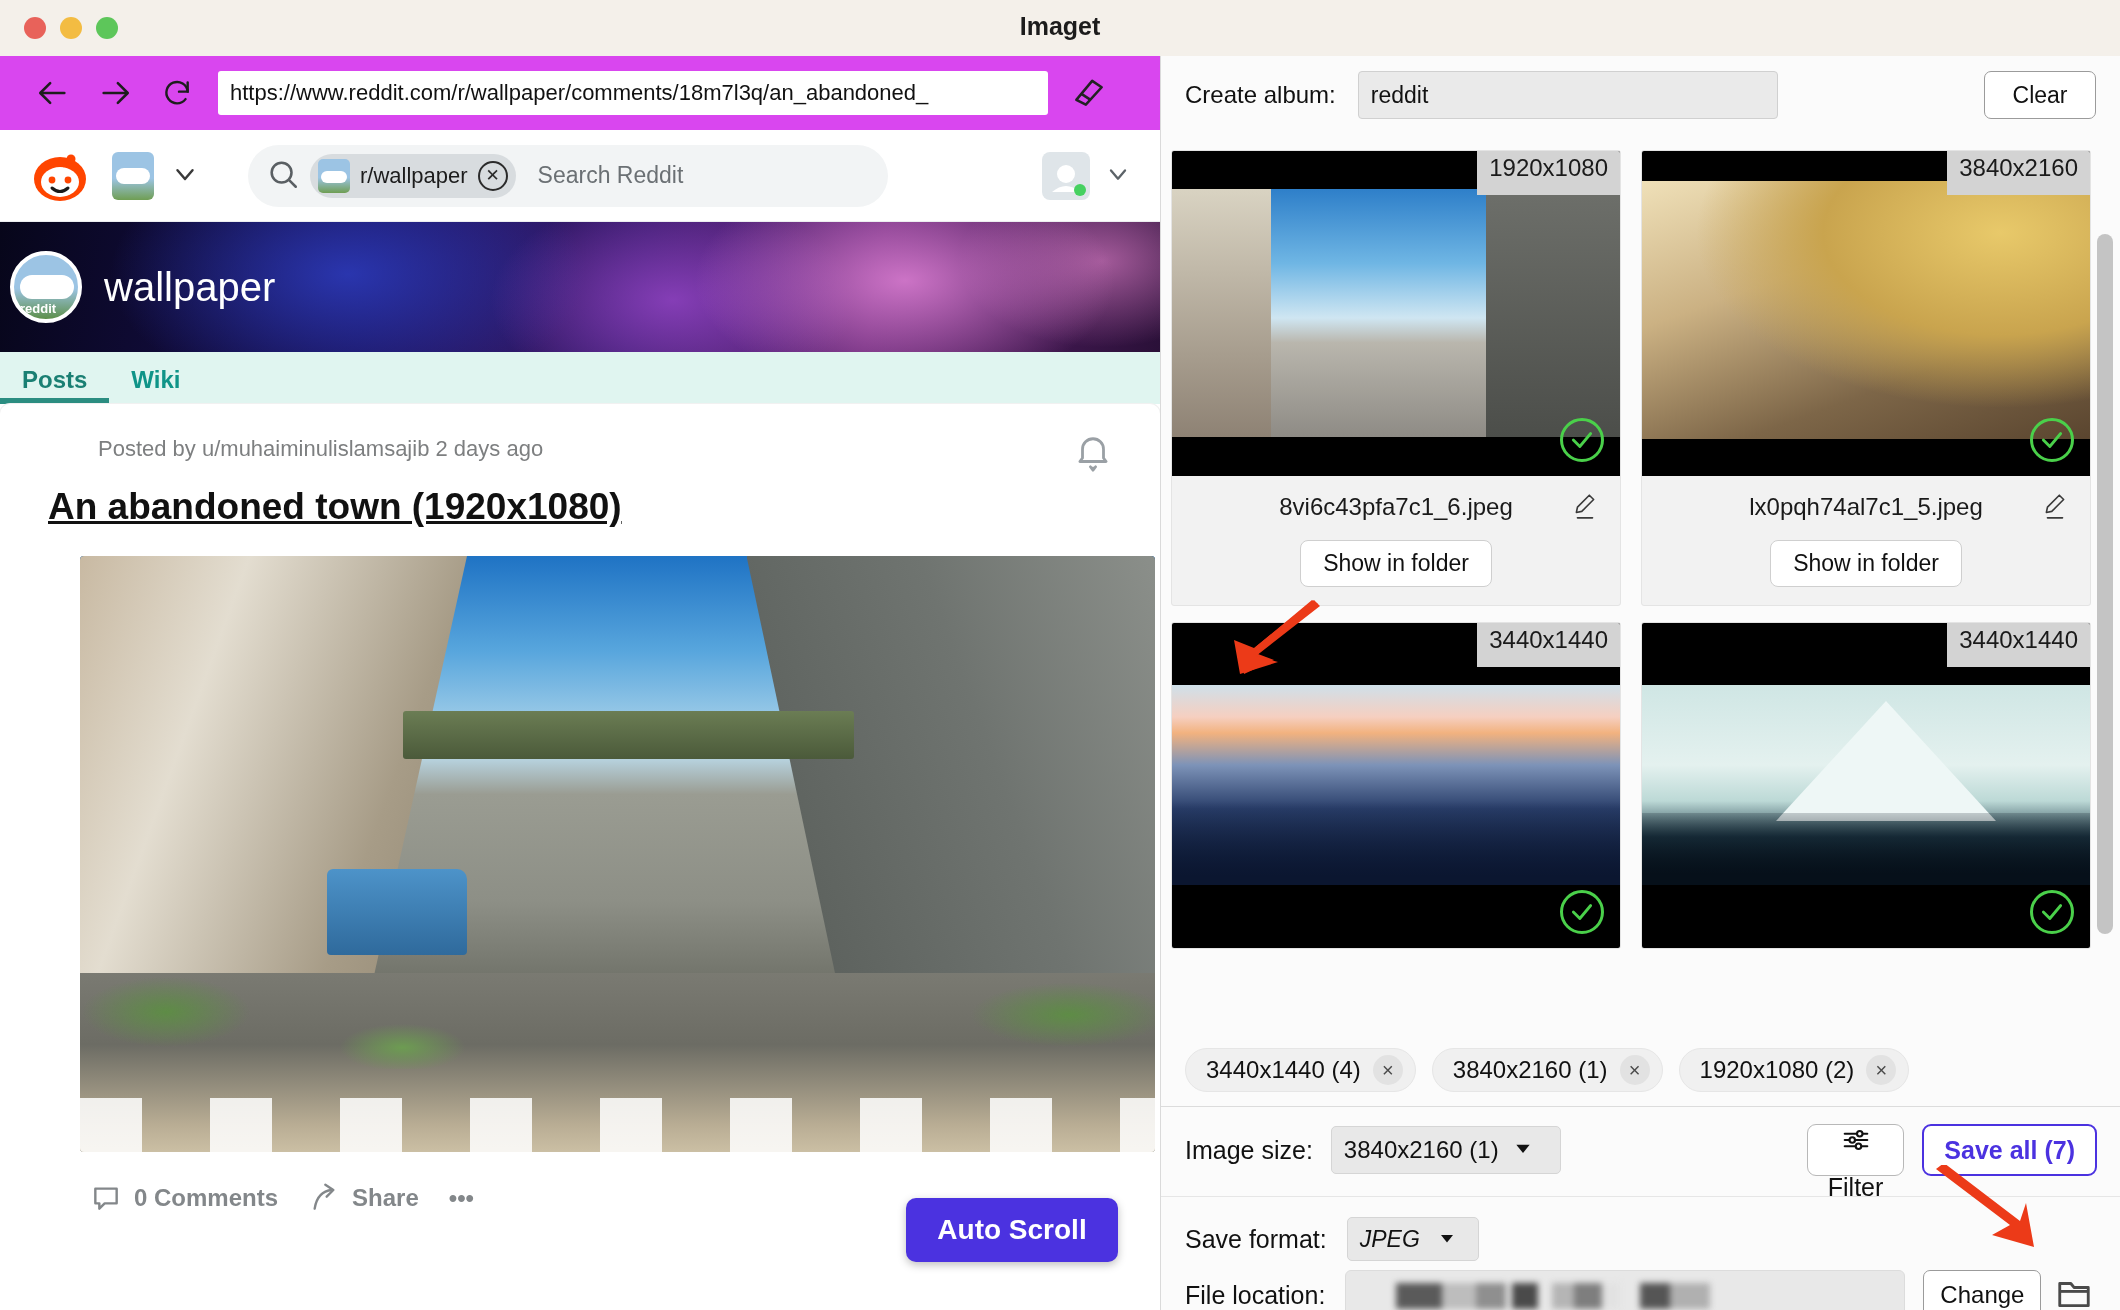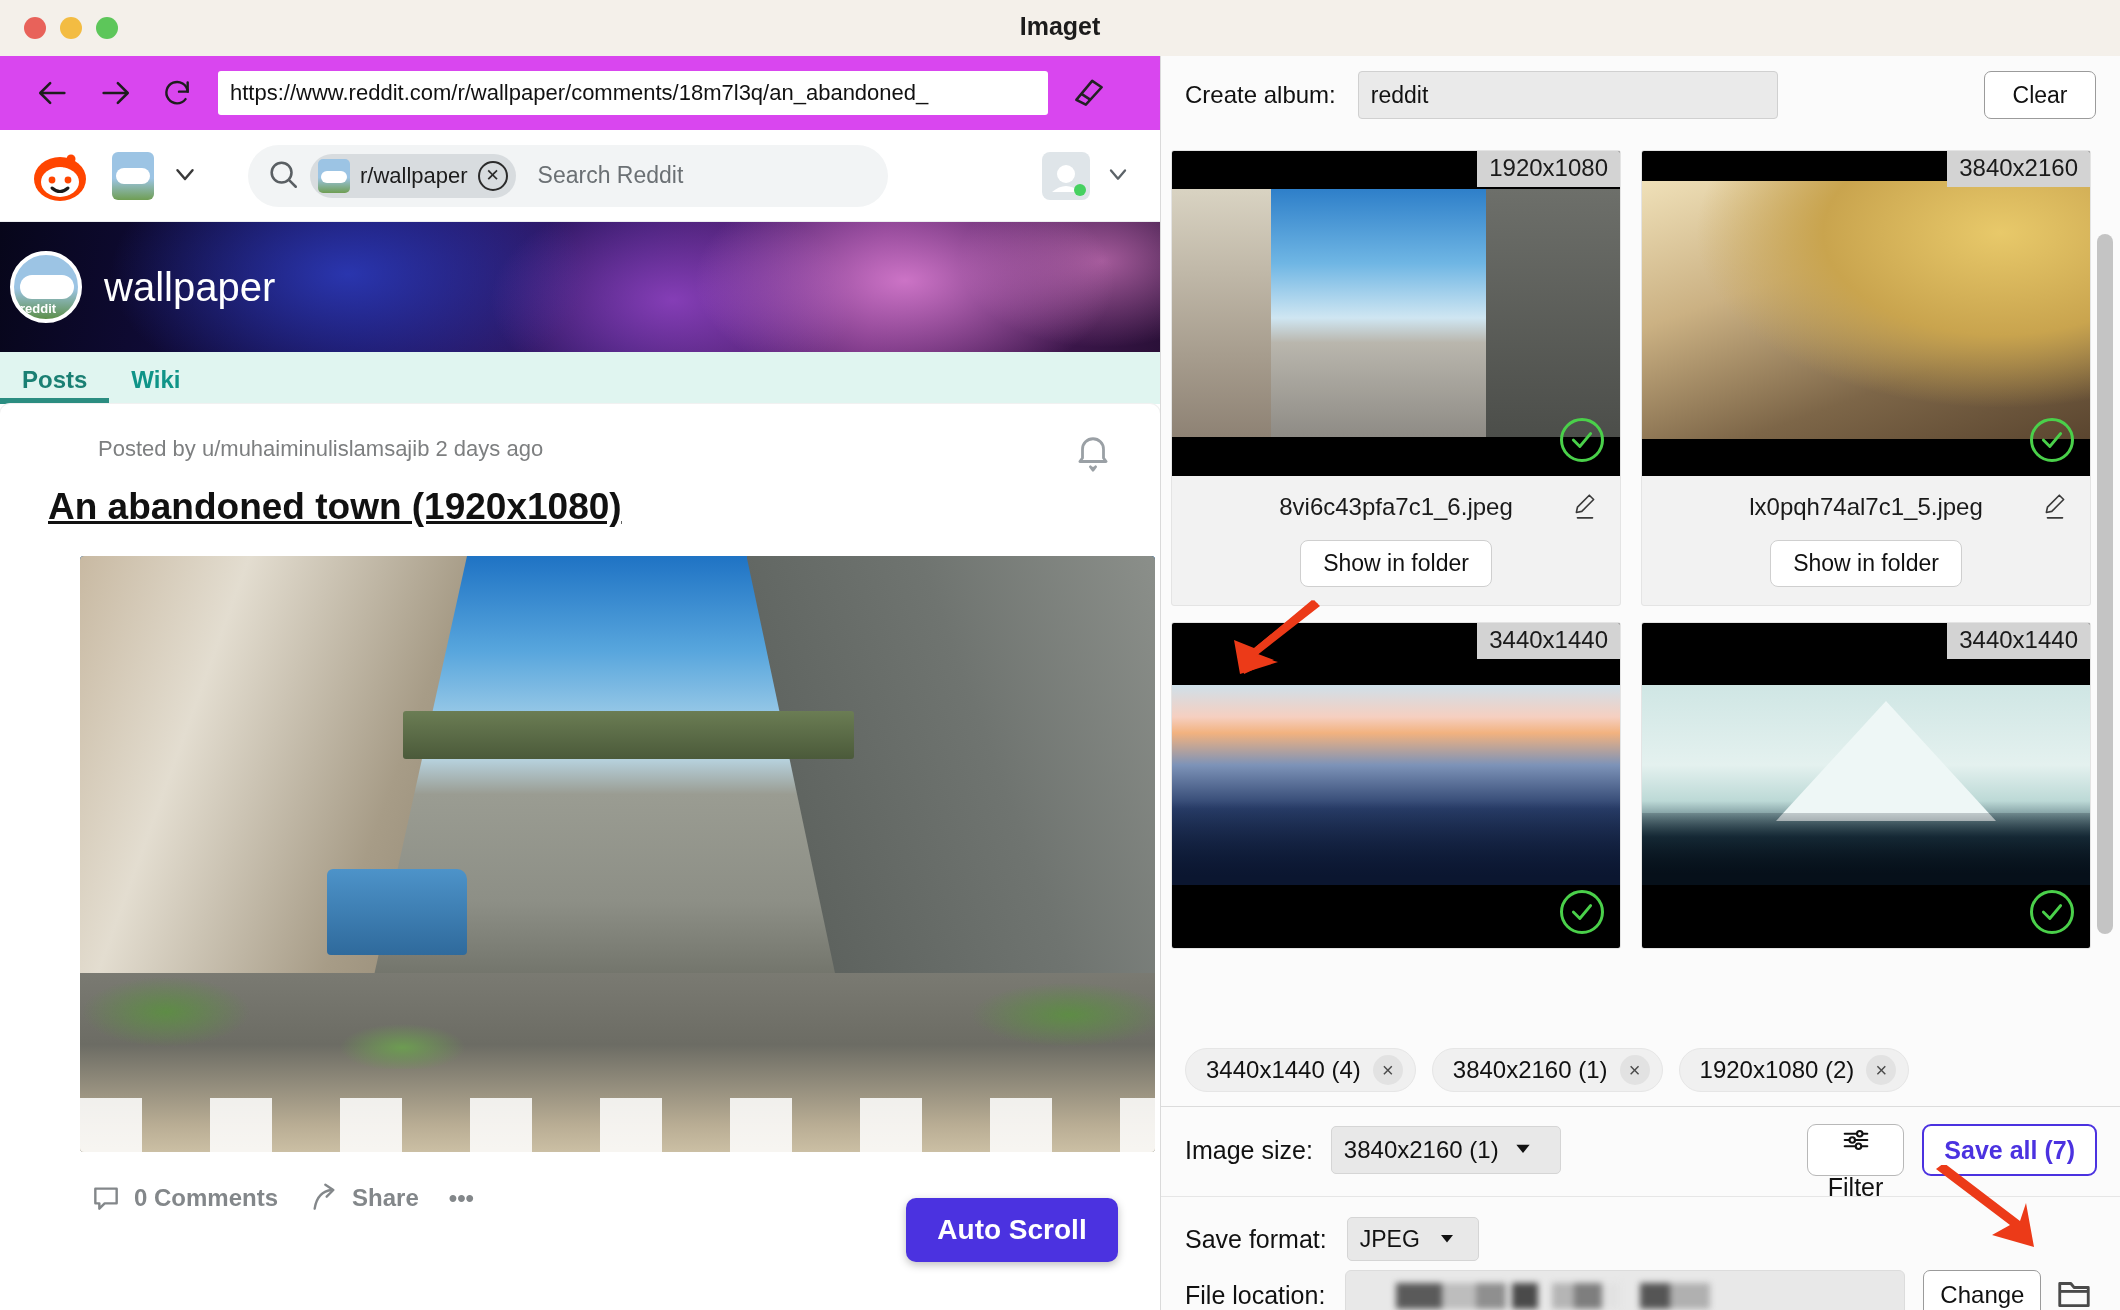--- a/index.html
+++ b/index.html
@@ -226,21 +226,21 @@
     background: #f2f2f2; border: 1px solid #e4e4e4; border-radius: 3px;
     overflow: hidden; position: relative;
   }
   .thumb {
     position: relative; width: 100%; height: 325px; background: #000;
     overflow: hidden;
   }
   .res-badge {
     position: absolute; right: 0; top: 0; z-index: 4;
     background: #d3d3d3; color: #1a1a1a;
-    font-size: 24px; padding: 3px 12px 5px 12px;
+    font-size: 24px; padding: 3px 12px 13px 12px;
   }
   .check {
     position: absolute; right: 16px; bottom: 14px; z-index: 4;
     width: 44px; height: 44px; border-radius: 50%;
     border: 3px solid #4ad04a; display: flex; align-items: center; justify-content: center;
   }
   .check svg { display: block; }
   .card-name {
     display: flex; align-items: center; justify-content: center; gap: 0;
     height: 62px; position: relative;
@@ -308,20 +308,21 @@
     padding: 14px 24px 0 24px;
   }
   .fmt-row { display: flex; align-items: center; height: 56px; }
   .loc-row { display: flex; align-items: center; height: 56px; }
   .fmt-sel {
     margin-left: 20px; height: 44px; min-width: 132px;
     background: #e8e8e8; border: 1px solid #d5d5d5; border-radius: 5px;
     font-size: 23px; color: #111; padding: 0 12px;
     display: flex; align-items: center; gap: 18px; cursor: pointer;
     font-family: "Liberation Sans", sans-serif;
+    font-style: italic;
   }
   .loc-field {
     margin-left: 20px; width: 560px; height: 50px;
     background: #e8e8e8; border: 1px solid #dcdcdc; border-radius: 6px;
     position: relative; overflow: hidden;
   }
   .redact {
     position: absolute; left: 50px; top: 12px; height: 26px;
     filter: blur(3px);
   }

